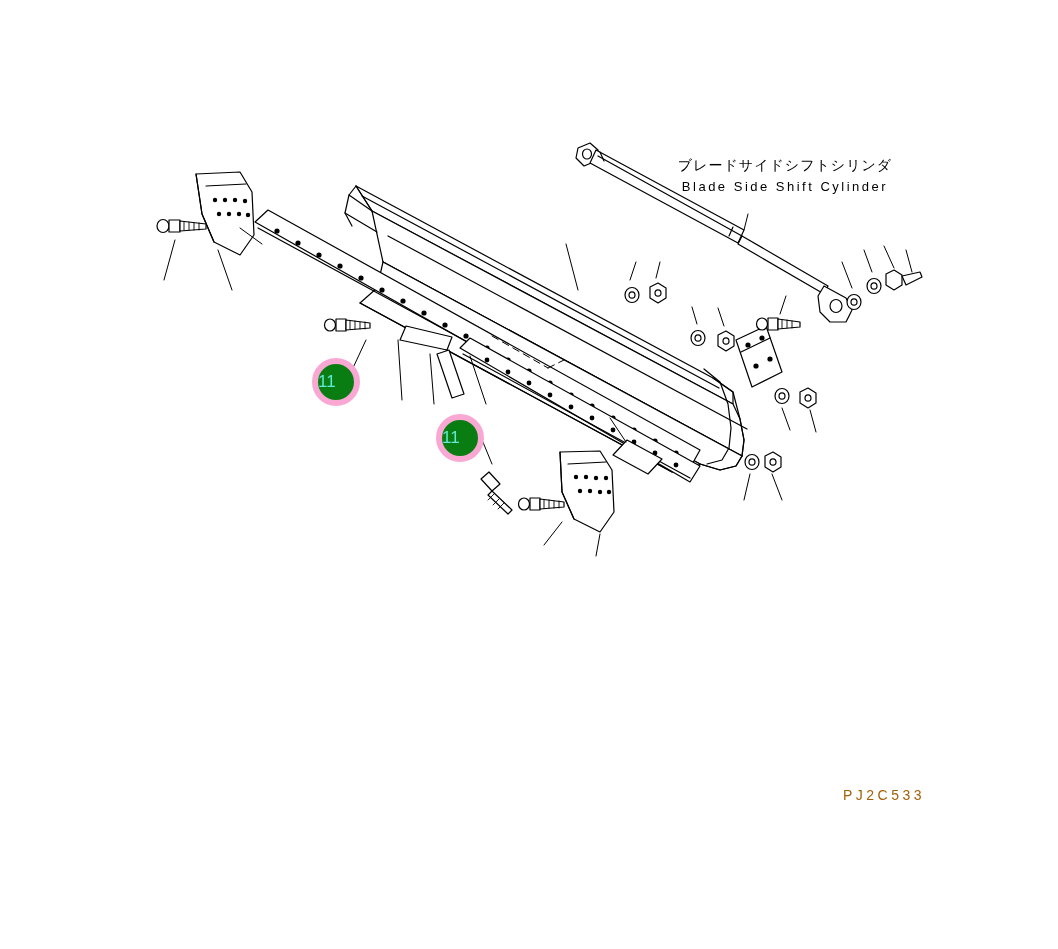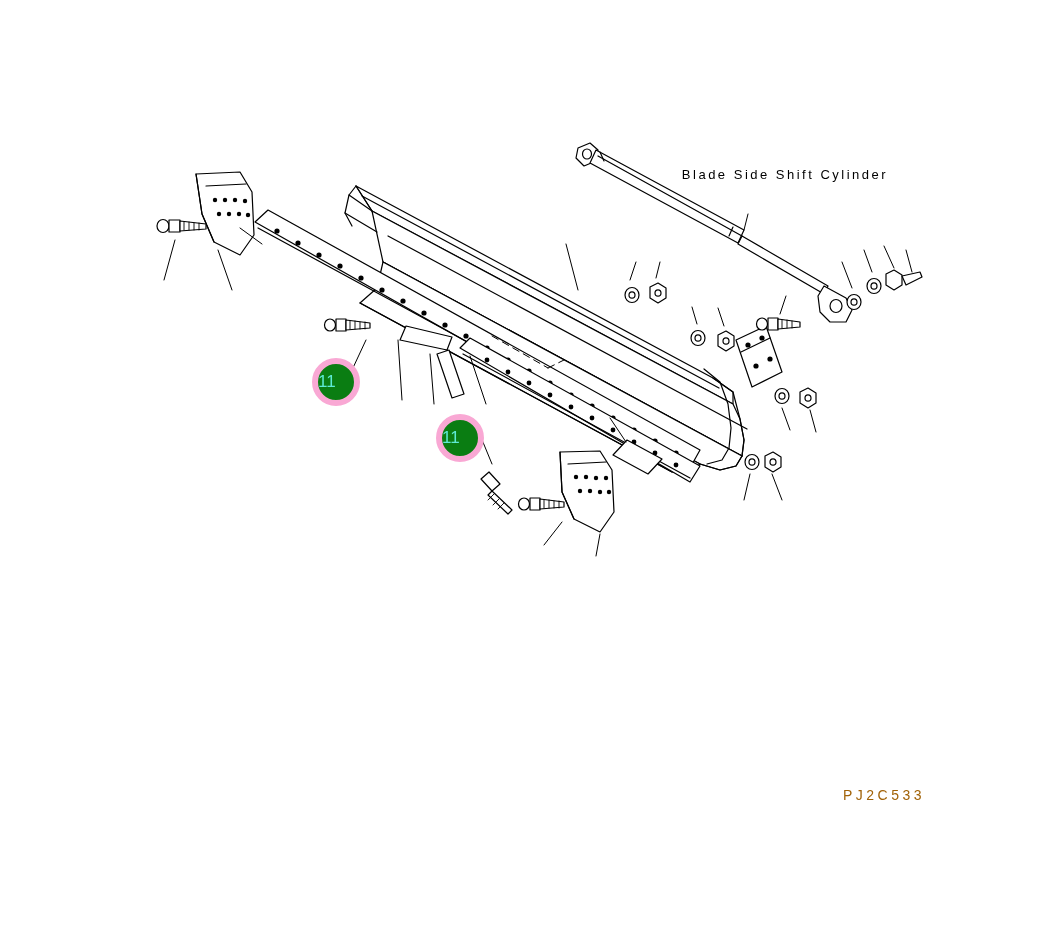--- a/index.html
+++ b/index.html
@@ -47,21 +47,21 @@
   }
   .label-jp {
     font-size: 14px;
     letter-spacing: 1px;
     font-family: "DejaVu Sans", sans-serif;
   }
   .label-en {
     font-size: 13px;
     letter-spacing: 2.5px;
     font-family: "Liberation Sans", sans-serif;
-    margin-top: 10px;
+    margin-top: 4px;
   }
   .drawing-code {
     position: absolute;
     right: 133px;
     top: 787px;
     font-size: 14px;
     letter-spacing: 3.5px;
     color: #a16207;
     font-family: "Liberation Sans", sans-serif;
   }
@@ -306,20 +306,21 @@
         <path d="M352,370 L366,340"></path>
         <path d="M478,430 L492,464"></path>
 
         <path d="M744,230 L748,214"></path>
       </g>
 
     </g>
   </svg>
 
   <div class="label-block" style="left:670px; top:157px; width:230px;">
+    <div class="label-jp">ブレードサイドシフトシリンダ</div>
     <div class="label-en">Blade Side Shift Cylinder</div>
   </div>
 
   <div class="callout" style="left:312px; top:358px;">
     <span>11</span>
   </div>
   <div class="callout" style="left:436px; top:414px;">
     <span>11</span>
   </div>
 

